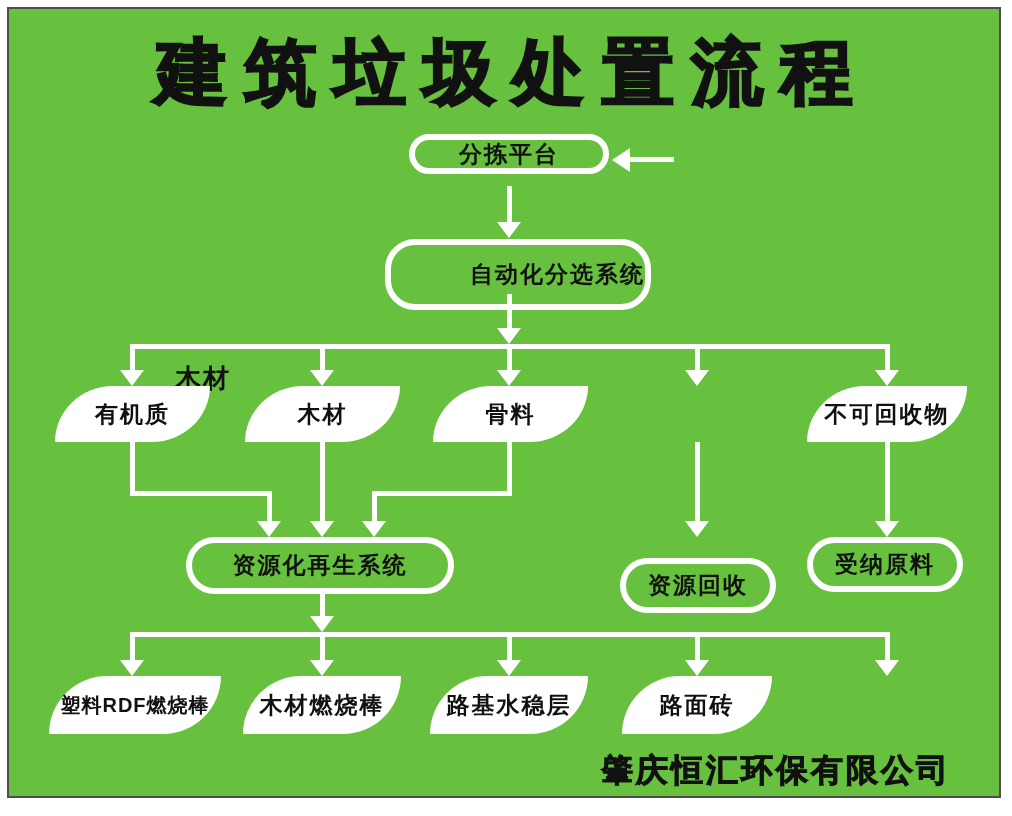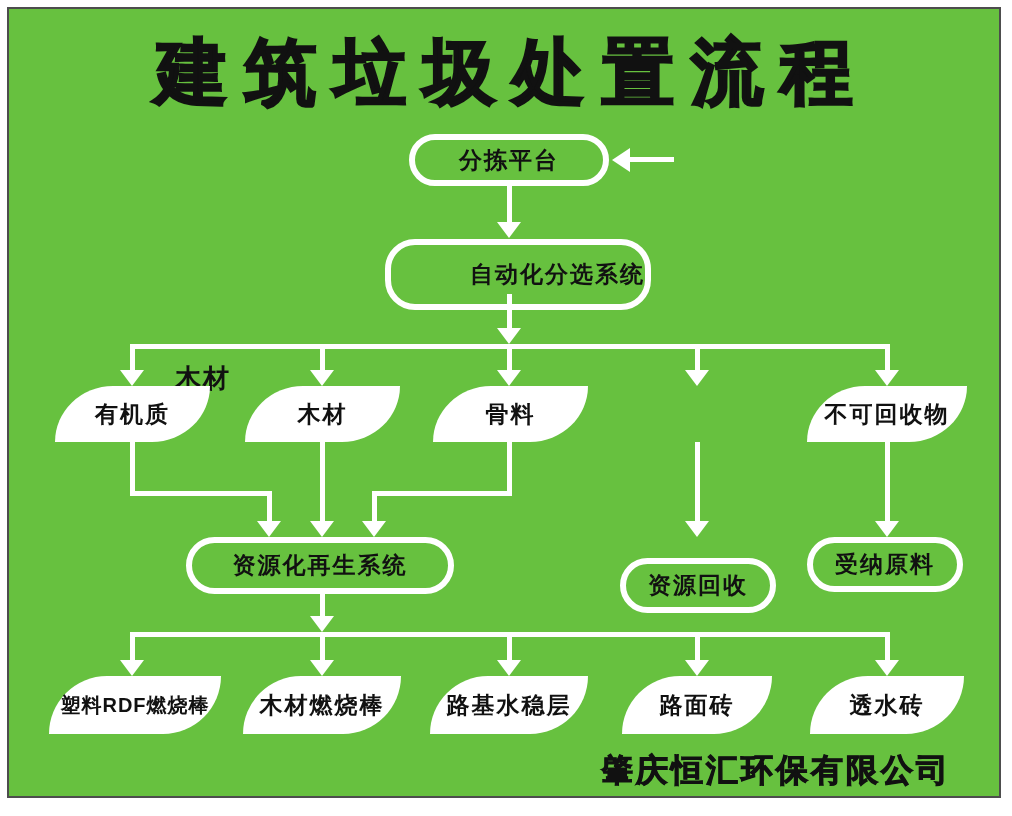--- a/index.html
+++ b/index.html
@@ -55,21 +55,21 @@
     color:#111;letter-spacing:3px;-webkit-text-stroke:1px #111;white-space:nowrap;
   }
 </style>
 </head>
 <body>
 
 <div id="panel">
 
   <div id="title">建筑垃圾处置流程</div>
 
-  <div class="stadium" style="left:400px;top:125px;width:200px;height:52px;">
+  <div class="stadium" style="left:400px;top:125px;width:200px;height:40px;">
     <span class="lbl">分拣平台</span>
   </div>
 
   <div class="hline" style="left:621px;top:148px;width:44px;"></div>
   <div class="arr-left" style="left:603px;top:139px;"></div>
 
   <div class="vline" style="left:498px;top:177px;height:36px;"></div>
   <div class="arr-down" style="left:488px;top:213px;"></div>
 
   <div class="stadium" style="left:376px;top:230px;width:266px;height:71px;justify-content:flex-end;">
@@ -157,19 +157,16 @@
   </div>
   <div class="leaf" style="left:234px;top:667px;width:158px;height:58px;">
     <span class="lbl">木材燃烧棒</span>
   </div>
   <div class="leaf" style="left:421px;top:667px;width:158px;height:58px;">
     <span class="lbl">路基水稳层</span>
   </div>
   <div class="leaf" style="left:613px;top:667px;width:150px;height:58px;">
     <span class="lbl">路面砖</span>
   </div>
-  <div class="leaf" style="left:801px;top:667px;width:154px;height:58px;">
-    <span class="lbl">透水砖</span>
-  </div>
 
   <div id="company">肇庆恒汇环保有限公司</div>
 
 </div>
 
 </body></html>

